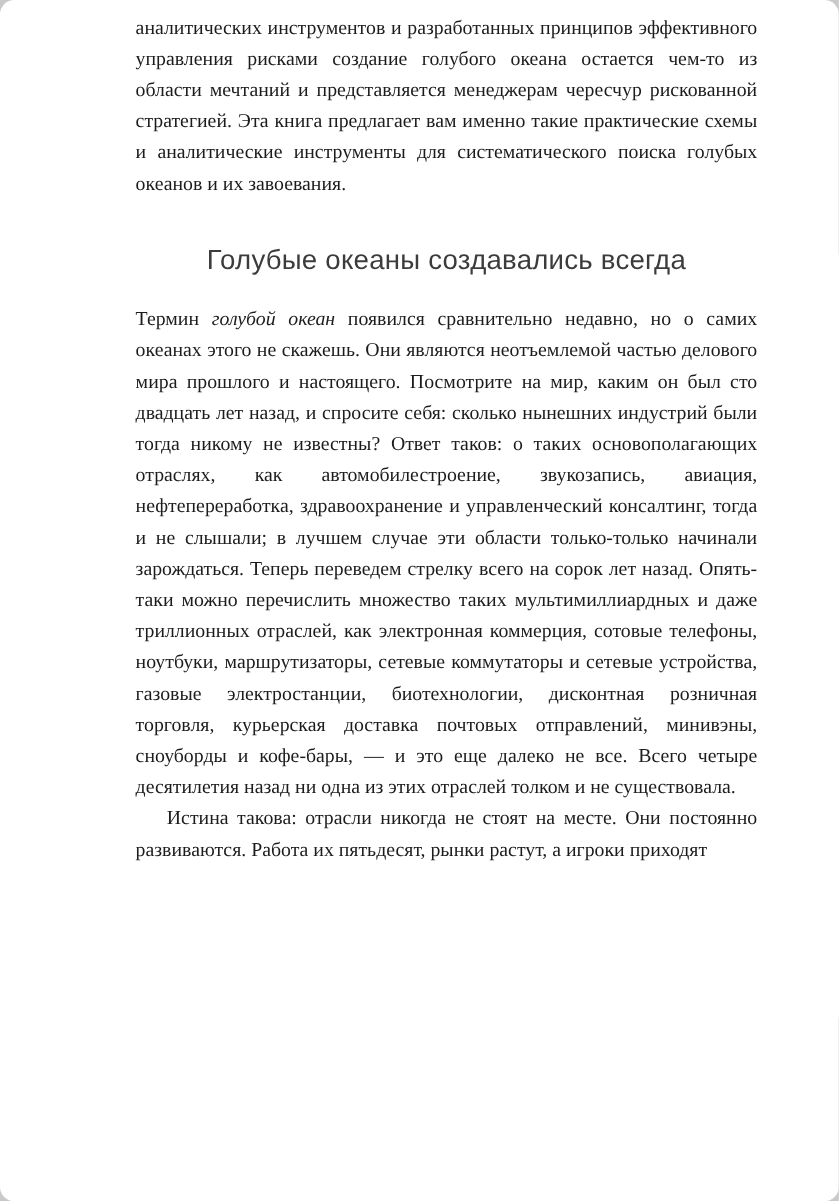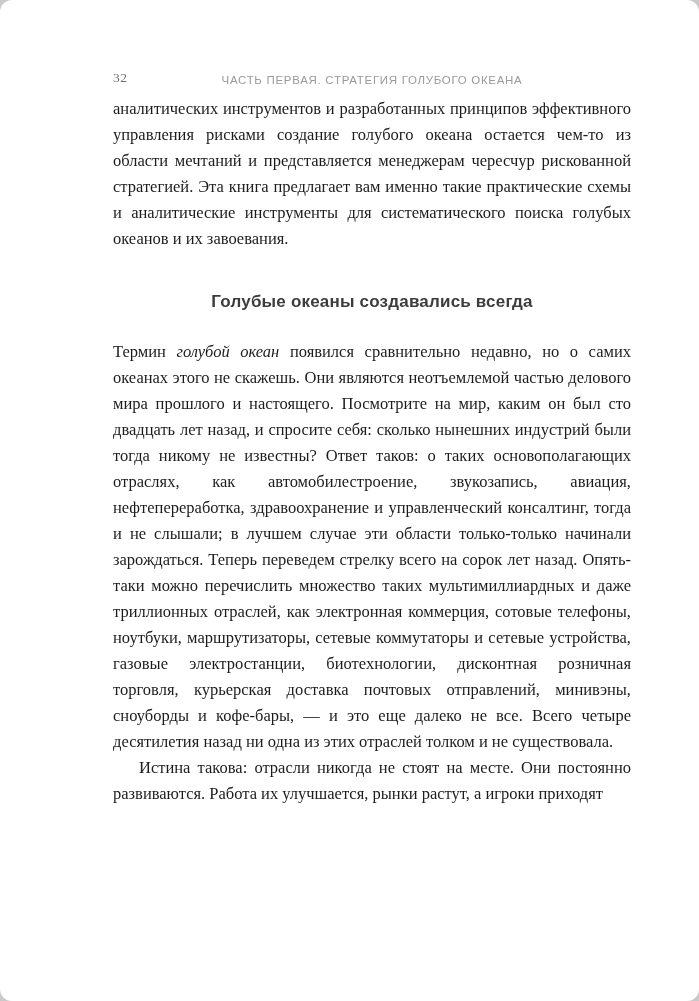--- a/index.html
+++ b/index.html
@@ -59,49 +59,45 @@
   }
   .para {
     margin: 0;
     padding: 0;
   }
   .para.indent {
     text-indent: 26px;
   }
   .section-heading {
     font-family: "Liberation Sans", sans-serif;
-    font-size: 17px;
-    font-weight: bold;
+    font-size: 23px;
+    font-weight: normal;
     color: #3c3c3c;
     text-align: center;
     margin: 36px 0 23px 0;
     line-height: 28px;
     letter-spacing: 0.2px;
   }
   em {
     font-style: italic;
   }
 </style>
 </head>
 <body>
 
 <div class="page">
   <div class="column">
 
-    <header class="running-head">
-      <span class="page-number">32</span>
-      <span class="chapter-title">ЧАСТЬ ПЕРВАЯ. СТРАТЕГИЯ ГОЛУБОГО ОКЕАНА</span>
-    </header>
 
     <main class="text-block">
 
       <p class="para">аналитических инструментов и разработанных принципов эффективного управления рисками создание голубого океана остается чем-то из области мечтаний и представляется менеджерам чересчур рискованной стратегией. Эта книга предлагает вам именно такие практические схемы и аналитические инструменты для систематического поиска голубых океанов и их завоевания.</p>
 
       <h1 class="section-heading">Голубые океаны создавались всегда</h1>
 
       <p class="para"><span>Термин </span><em>голубой океан</em><span> появился сравнительно недавно, но о самих океанах этого не скажешь. Они являются неотъемлемой частью делового мира прошлого и настоящего. Посмотрите на мир, каким он был сто двадцать лет назад, и спросите себя: сколько нынешних индустрий были тогда никому не известны? Ответ таков: о таких основополагающих отраслях, как автомобилестроение, звукозапись, авиация, нефтепереработка, здравоохранение и управленческий консалтинг, тогда и не слышали; в лучшем случае эти области только-только начинали зарождаться. Теперь переведем стрелку всего на сорок лет назад. Опять-таки можно перечислить множество таких мультимиллиардных и даже триллионных отраслей, как электронная коммерция, сотовые телефоны, ноутбуки, маршрутизаторы, сетевые коммутаторы и сетевые устройства, газовые электростанции, биотехнологии, дисконтная розничная торговля, курьерская доставка почтовых отправлений, минивэны, сноуборды и кофе-бары, — и это еще далеко не все. Всего четыре десятилетия назад ни одна из этих отраслей толком и не существовала.</span></p>
 
 
-      <p class="para indent">Истина такова: отрасли никогда не стоят на месте. Они постоянно развиваются. Работа их улучшается, рынки растут, а игроки приходят</p>
+      <p class="para indent">Истина такова: отрасли никогда не стоят на месте. Они постоянно развиваются. Работа их пятьдесят, рынки растут, а игроки приходят</p>
 
     </main>
   </div>
 </div>
 
 </body></html>

